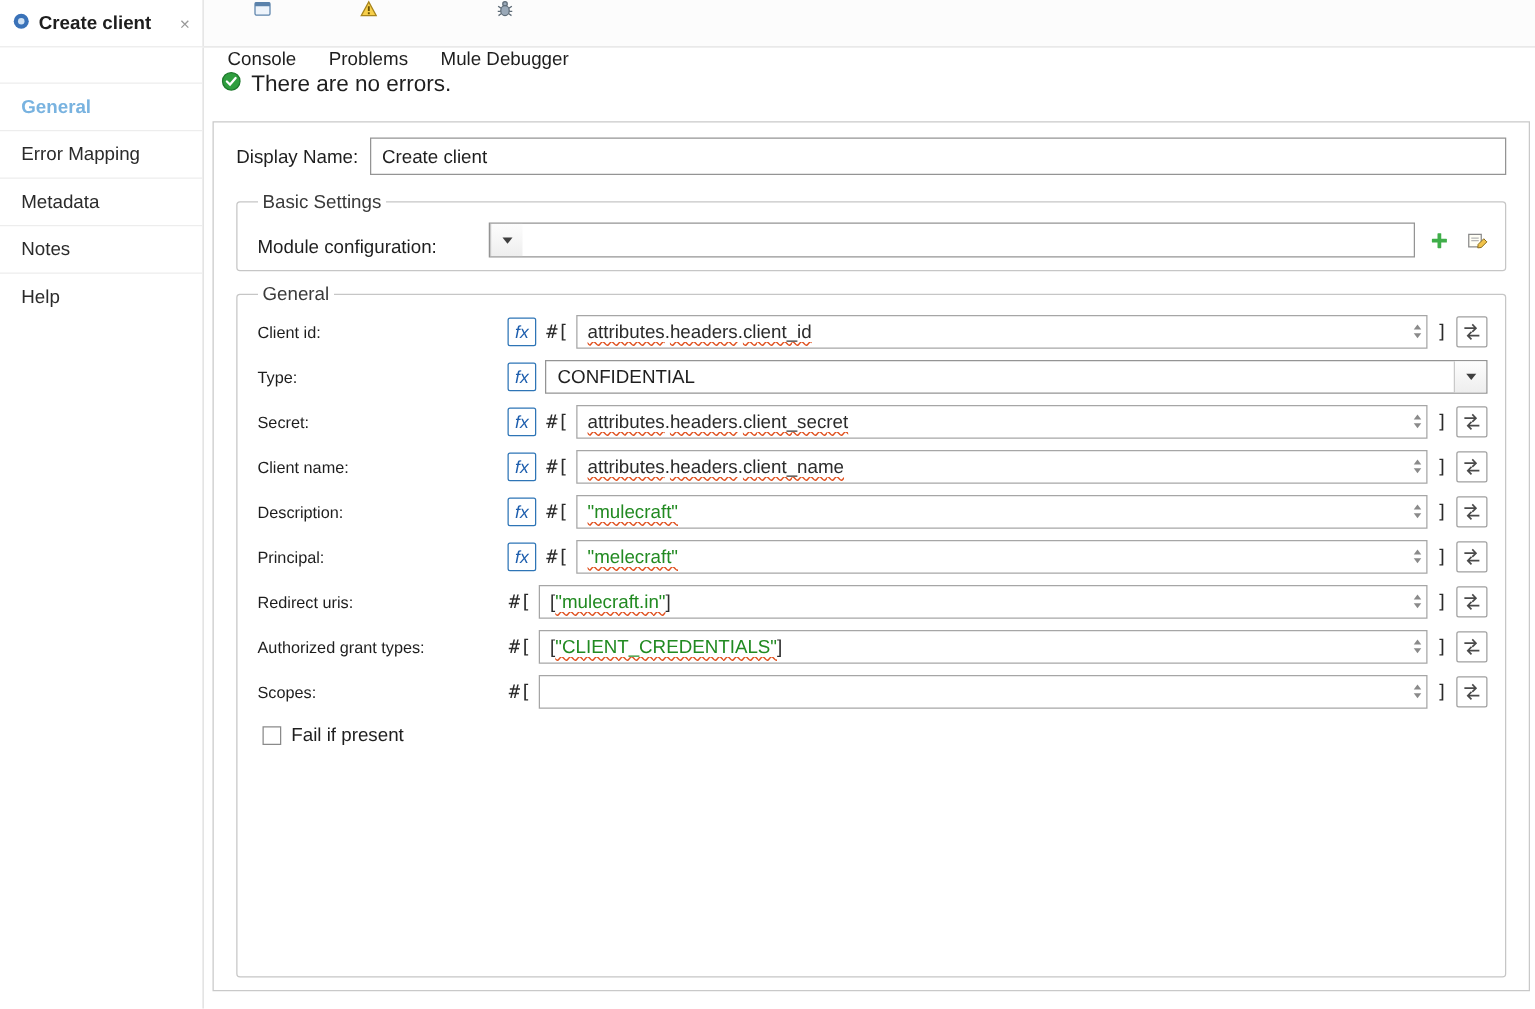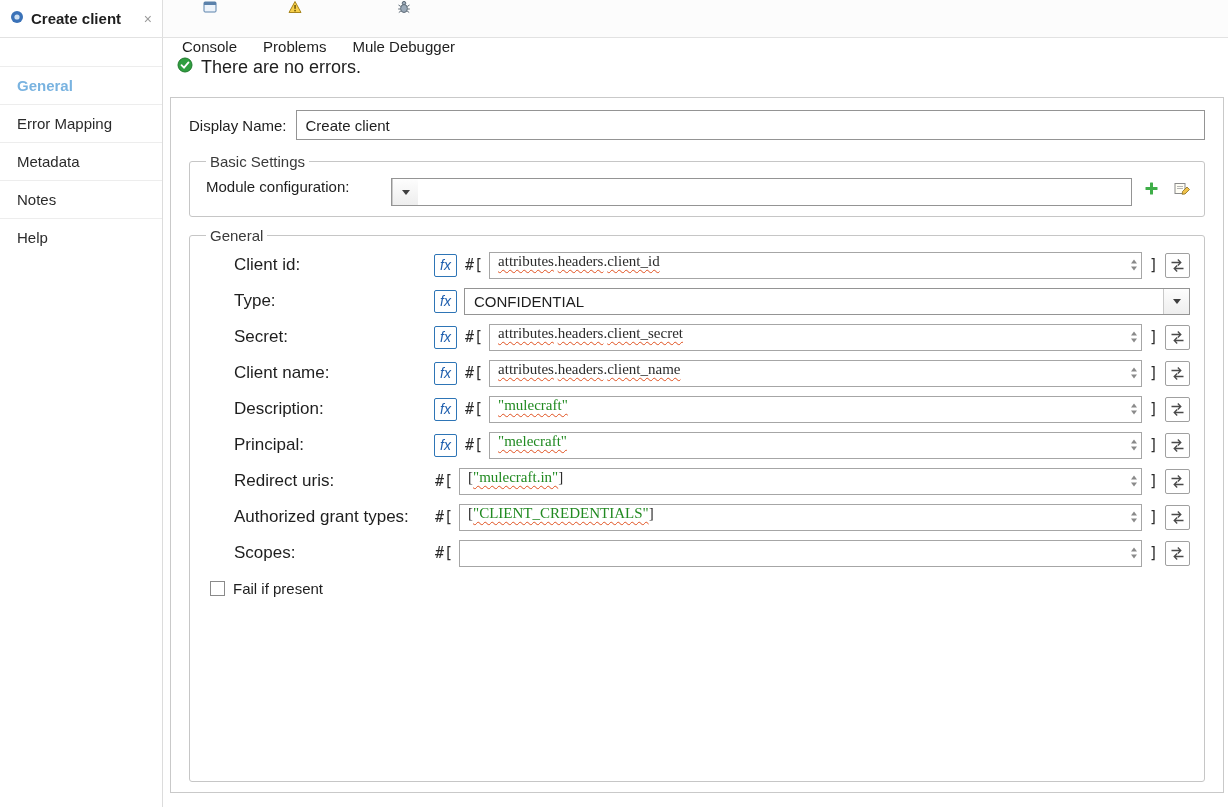--- a/index.html
+++ b/index.html
@@ -24,39 +24,39 @@
   
   .panel { border:1px solid #c9c9c9; height:696px; background:#fff; padding:10px 16px 8px; display:flex; flex-direction:column; }
 
   .dn-row { display:flex; align-items:center; gap:9px; margin:2px 2px 13px; }
   .dn-row label { font-size:15px; flex:none; }
   .text-input { flex:1; height:30px; border:1px solid #949494; font-size:15px; padding:0 9px; font-family:"Liberation Sans",sans-serif; color:#1e1e1e; background:#fff; }
 
   fieldset { border:1px solid #c6c6c6; border-radius:3px; padding:3px 8px 8px; margin:0 2px 10px; }
   legend { font-size:15px; padding:0 4px; margin-left:8px; color:#3a3a3a; }
 
-  .bs-row { display:flex; align-items:flex-start; gap:7px; padding:5px 2px 2px 8px; }
+  .bs-row { display:flex; align-items:flex-end; gap:7px; padding:5px 2px 2px 8px; }
   .bs-label { font-size:15px; width:178px; flex:none; }
 
   .combo { height:28px; border:1px solid #949494; background:#fff; display:flex; align-items:center; overflow:hidden; cursor:pointer; }
   .combo .val { flex:1; padding:0 9px; font-size:15px; white-space:nowrap; overflow:hidden; }
   .combo .cbtn { width:26px; height:100%; flex:none; border-left:1px solid #c9c9c9; background:linear-gradient(#fdfdfd,#eeeeee); display:flex; align-items:center; justify-content:center; }
   .tri-down { width:0; height:0; border-left:4px solid transparent; border-right:4px solid transparent; border-top:5px solid #3f3f3f; }
   .bs-combo { flex:1; }
 
   .icon-btn { border:none; background:transparent; width:24px; height:24px; flex:none; display:flex; align-items:center; justify-content:center; cursor:pointer; }
 
   .gen-fieldset { flex:1; margin-bottom:2px; }
 
   .f-row { display:flex; align-items:center; height:36px; padding:0 6px 0 8px; }
-  .f-label { width:200px; flex:none; font-size:17px;margin-left:28px; }
+  .f-label { width:200px; flex:none; font-size:13px; }
   .fx-btn { width:23px; height:23px; flex:none; border:1px solid #2e75b6; border-radius:2px; background:#fff; color:#1f5fae; font-family:Liberation Sans, sans-serif; font-style:italic; font-size:14px; line-height:1; display:flex; align-items:center; justify-content:center; margin-right:7px; cursor:pointer; }
   .expr-bracket { font-family:"DejaVu Sans Mono",monospace; font-size:15px; color:#2b2b2b; flex:none; margin:0 6px 0 1px; }
   .expr-bracket.close { margin:0 7px 0 7px; }
-  .expr-input { flex:1; height:27px; border:1px solid #a6a6a6; position:relative; display:flex; padding:0 22px 0 8px; background:#fff; font-family:Liberation Serif, serif; font-size:15px; white-space:pre; overflow:hidden; cursor:text; }
+  .expr-input { flex:1; height:27px; border:1px solid #a6a6a6; position:relative; display:flex; align-items:center; padding:0 22px 0 8px; background:#fff; font-family:Liberation Sans, sans-serif; font-size:15px; white-space:pre; overflow:hidden; cursor:text; }
   .tok-ident,.tok-p { color:#2b2b2b; }
   .tok-string { color:#218a21; }
   .squiggle { text-decoration:underline; text-decoration-style:wavy; text-decoration-color:#e0501e; text-decoration-thickness:1px; text-underline-offset:3px; }
   .spinner { position:absolute; right:4px; top:50%; transform:translateY(-50%); display:flex; flex-direction:column; gap:3px; cursor:pointer; }
   .spinner i { width:0; height:0; border-left:3.5px solid transparent; border-right:3.5px solid transparent; display:block; }
   .spinner i.up { border-bottom:4px solid #8a8a8a; }
   .spinner i.dn { border-top:4px solid #8a8a8a; }
   .expr-btn { width:25px; height:25px; flex:none; border:1px solid #a0a0a0; border-radius:2px; background:#fff; display:flex; align-items:center; justify-content:center; cursor:pointer; }
   .f-combo { flex:1; height:27px; }
 

